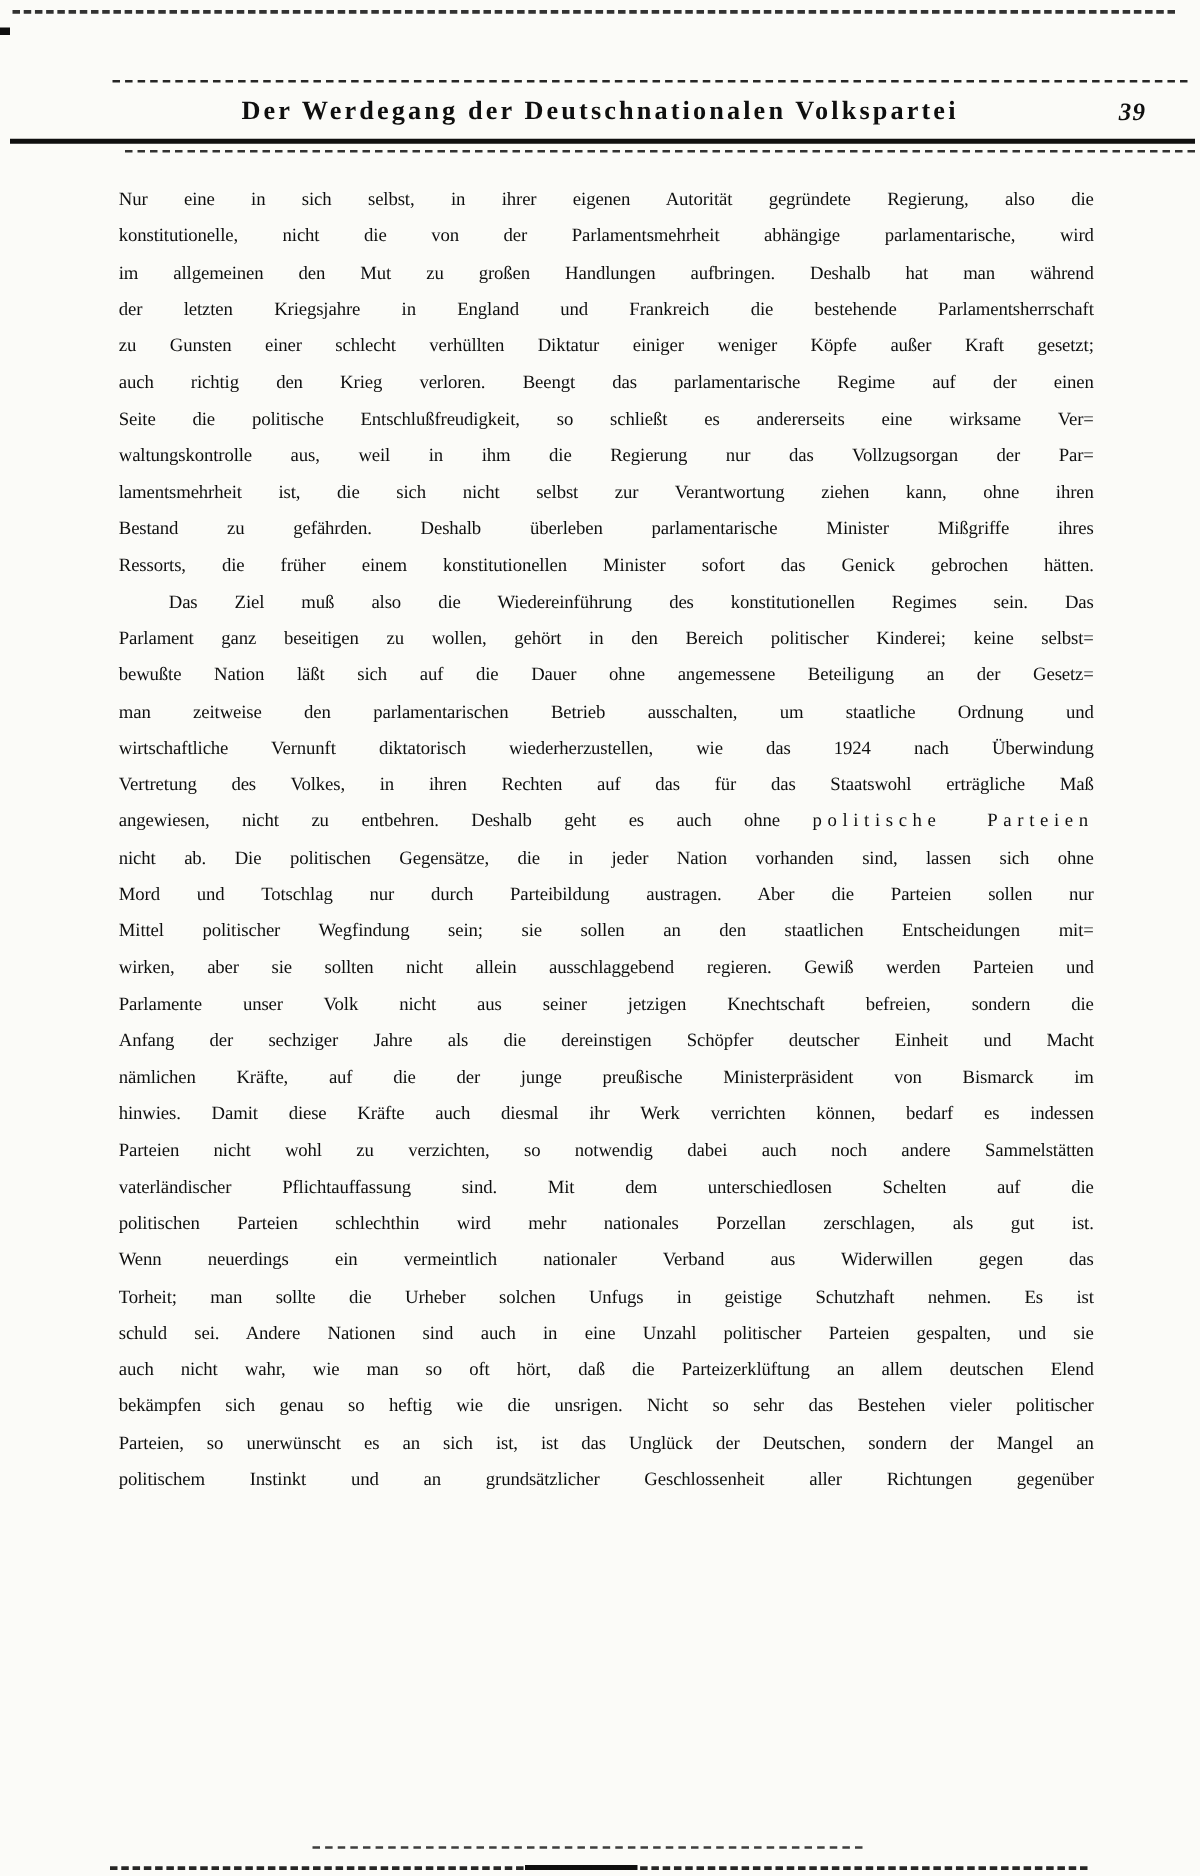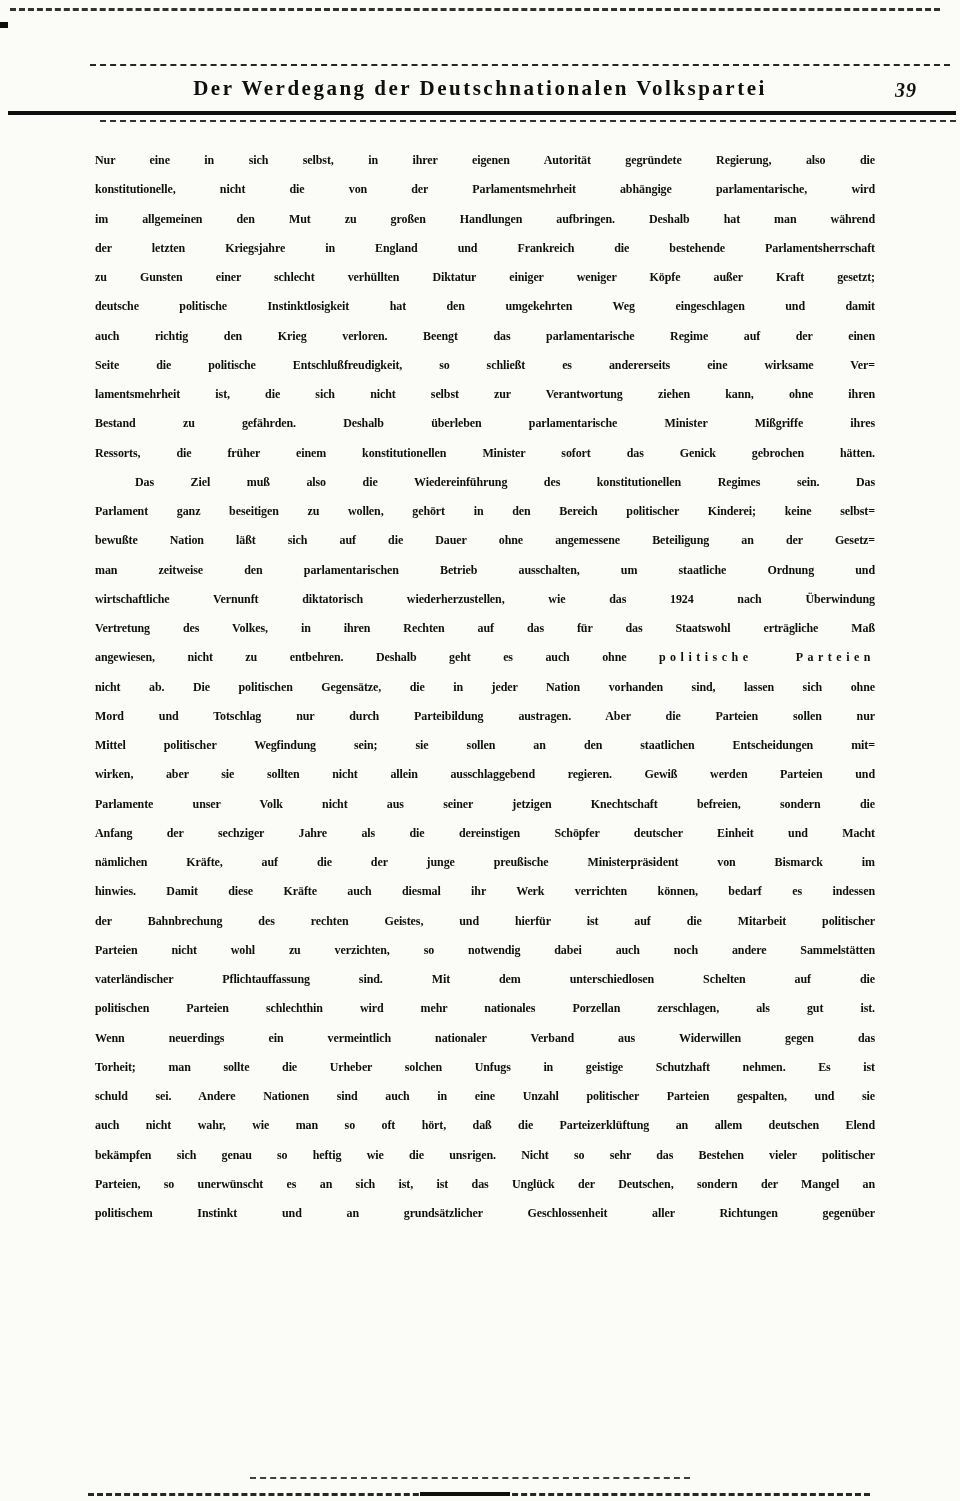--- a/index.html
+++ b/index.html
@@ -24,21 +24,21 @@
     letter-spacing:2.5px; white-space:nowrap;
   }
   .page-number  { position:absolute; top:3px; left:895px; font-weight:700; font-size:20px; letter-spacing:1px;font-style:italic; }
   .rule-thick   { position:absolute; top:111px; left:8px;  width:948px; height:4px; background:var(--ink); }
   .rule-dashed  { position:absolute; top:120px; left:100px; width:856px; border-top:2px dashed var(--ink); opacity:.85; }
   
   main {
     position:absolute; top:146px; left:95px; width:780px;
   }
   .line {
-    font-size:12px; font-weight:700; line-height:29.25px; height:29.25px;
+    font-size:15px; font-weight:400; line-height:29.25px; height:29.25px;
     text-align:justify; text-align-last:justify; white-space:normal;
     letter-spacing:-0.1px;
   }
   .line.indent { padding-left:40px; }
   .gesperrt { letter-spacing:4.5px; word-spacing:6px; }
 </style>
 </head>
 <body>
 
 <div class="page">
@@ -52,42 +52,41 @@
   </div>
   <div class="rule-thick"></div>
   <div class="rule-dashed"></div>
 
   <main id="text-block">
       <div class="line"><span>Nur eine in sich selbst, in ihrer eigenen Autorität gegründete Regierung, also die</span></div>
       <div class="line"><span>konstitutionelle, nicht die von der Parlamentsmehrheit abhängige parlamentarische, wird</span></div>
       <div class="line"><span>im allgemeinen den Mut zu großen Handlungen aufbringen. Deshalb hat man während</span></div>
       <div class="line"><span>der letzten Kriegsjahre in England und Frankreich die bestehende Parlamentsherrschaft</span></div>
       <div class="line"><span>zu Gunsten einer schlecht verhüllten Diktatur einiger weniger Köpfe außer Kraft gesetzt;</span></div>
-      <div class="line"><span>deutsche politische Instinktlosigkeit hat den umgekehrten Weg eingeschlagen und damit</span></div>
       <div class="line"><span>auch richtig den Krieg verloren. Beengt das parlamentarische Regime auf der einen</span></div>
       <div class="line"><span>Seite die politische Entschlußfreudigkeit, so schließt es andererseits eine wirksame Ver=</span></div>
+      <div class="line"><span>waltungskontrolle aus, weil in ihm die Regierung nur das Vollzugsorgan der Par=</span></div>
       <div class="line"><span>lamentsmehrheit ist, die sich nicht selbst zur Verantwortung ziehen kann, ohne ihren</span></div>
       <div class="line"><span>Bestand zu gefährden. Deshalb überleben parlamentarische Minister Mißgriffe ihres</span></div>
       <div class="line"><span>Ressorts, die früher einem konstitutionellen Minister sofort das Genick gebrochen hätten.</span></div>
       <div class="line indent"><span>Das Ziel muß also die Wiedereinführung des konstitutionellen Regimes sein. Das</span></div>
       <div class="line"><span>Parlament ganz beseitigen zu wollen, gehört in den Bereich politischer Kinderei; keine selbst=</span></div>
       <div class="line"><span>bewußte Nation läßt sich auf die Dauer ohne angemessene Beteiligung an der Gesetz=</span></div>
       <div class="line"><span>man zeitweise den parlamentarischen Betrieb ausschalten, um staatliche Ordnung und</span></div>
       <div class="line"><span>wirtschaftliche Vernunft diktatorisch wiederherzustellen, wie das 1924 nach Überwindung</span></div>
       <div class="line"><span>Vertretung des Volkes, in ihren Rechten auf das für das Staatswohl erträgliche Maß</span></div>
       <div class="line"><span>angewiesen, nicht zu entbehren. Deshalb geht es auch ohne </span><span class="gesperrt">politische Parteien</span></div>
       <div class="line"><span>nicht ab. Die politischen Gegensätze, die in jeder Nation vorhanden sind, lassen sich ohne</span></div>
       <div class="line"><span>Mord und Totschlag nur durch Parteibildung austragen. Aber die Parteien sollen nur</span></div>
       <div class="line"><span>Mittel politischer Wegfindung sein; sie sollen an den staatlichen Entscheidungen mit=</span></div>
       <div class="line"><span>wirken, aber sie sollten nicht allein ausschlaggebend regieren. Gewiß werden Parteien und</span></div>
       <div class="line"><span>Parlamente unser Volk nicht aus seiner jetzigen Knechtschaft befreien, sondern die</span></div>
       <div class="line"><span>Anfang der sechziger Jahre als die dereinstigen Schöpfer deutscher Einheit und Macht</span></div>
       <div class="line"><span>nämlichen Kräfte, auf die der junge preußische Ministerpräsident von Bismarck im</span></div>
       <div class="line"><span>hinwies. Damit diese Kräfte auch diesmal ihr Werk verrichten können, bedarf es indessen</span></div>
-      <div class="line"><span>der Bahnbrechung des rechten Geistes, und hierfür ist auf die Mitarbeit politischer</span></div>
       <div class="line"><span>Parteien nicht wohl zu verzichten, so notwendig dabei auch noch andere Sammelstätten</span></div>
       <div class="line"><span>vaterländischer Pflichtauffassung sind. Mit dem unterschiedlosen Schelten auf die</span></div>
       <div class="line"><span>politischen Parteien schlechthin wird mehr nationales Porzellan zerschlagen, als gut ist.</span></div>
       <div class="line"><span>Wenn neuerdings ein vermeintlich nationaler Verband aus Widerwillen gegen das</span></div>
       <div class="line"><span>Torheit; man sollte die Urheber solchen Unfugs in geistige Schutzhaft nehmen. Es ist</span></div>
       <div class="line"><span>schuld sei. Andere Nationen sind auch in eine Unzahl politischer Parteien gespalten, und sie</span></div>
       <div class="line"><span>auch nicht wahr, wie man so oft hört, daß die Parteizerklüftung an allem deutschen Elend</span></div>
       <div class="line"><span>bekämpfen sich genau so heftig wie die unsrigen. Nicht so sehr das Bestehen vieler politischer</span></div>
       <div class="line"><span>Parteien, so unerwünscht es an sich ist, ist das Unglück der Deutschen, sondern der Mangel an</span></div>
       <div class="line"><span>politischem Instinkt und an grundsätzlicher Geschlossenheit aller Richtungen gegenüber</span></div>

